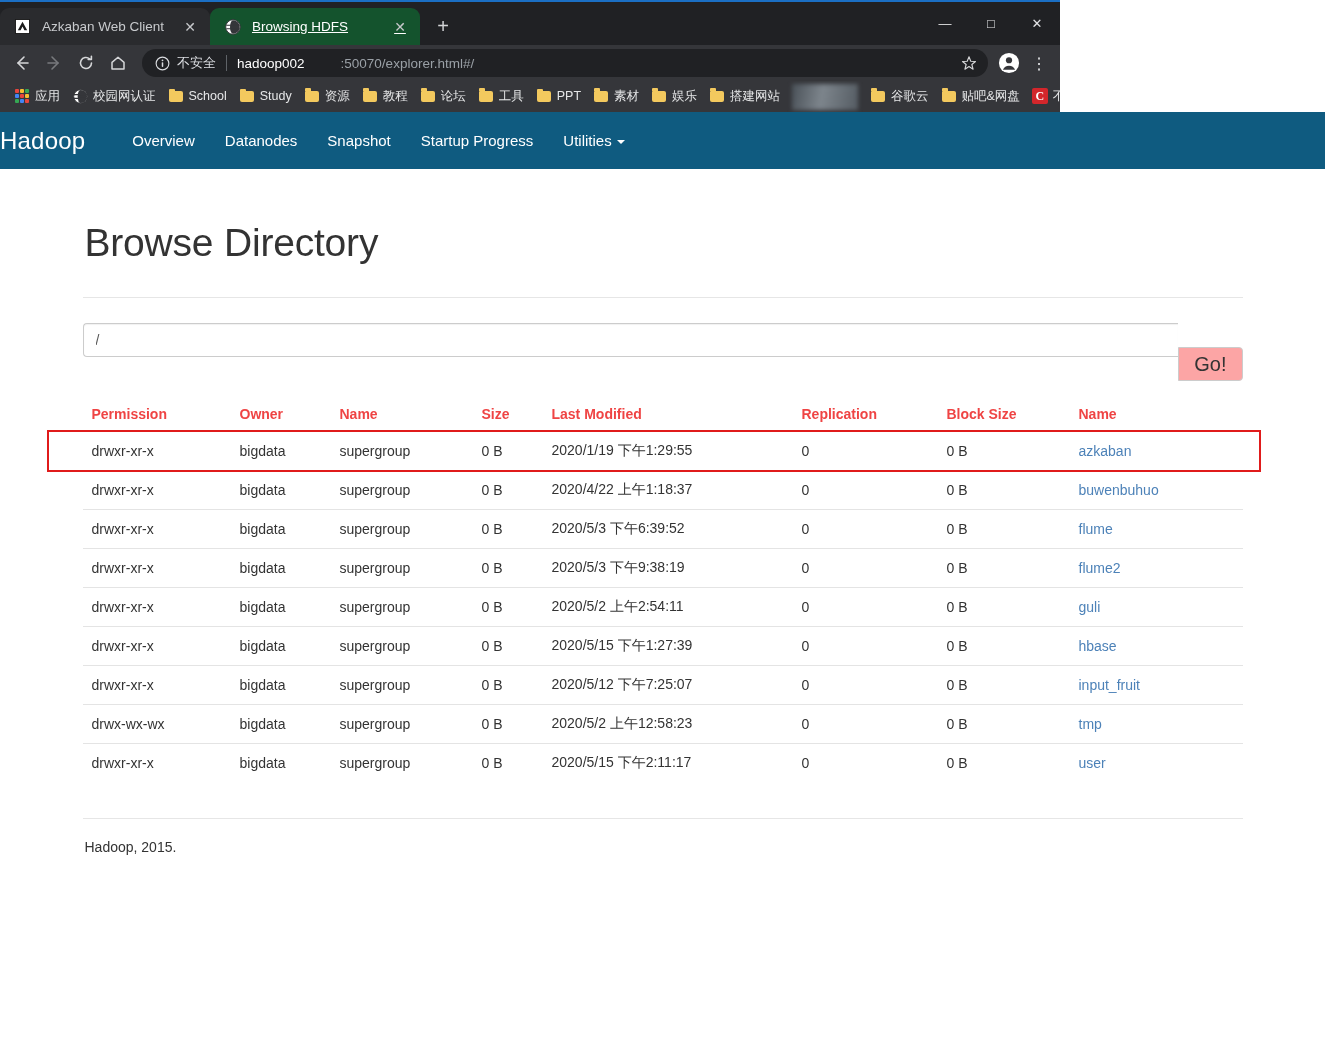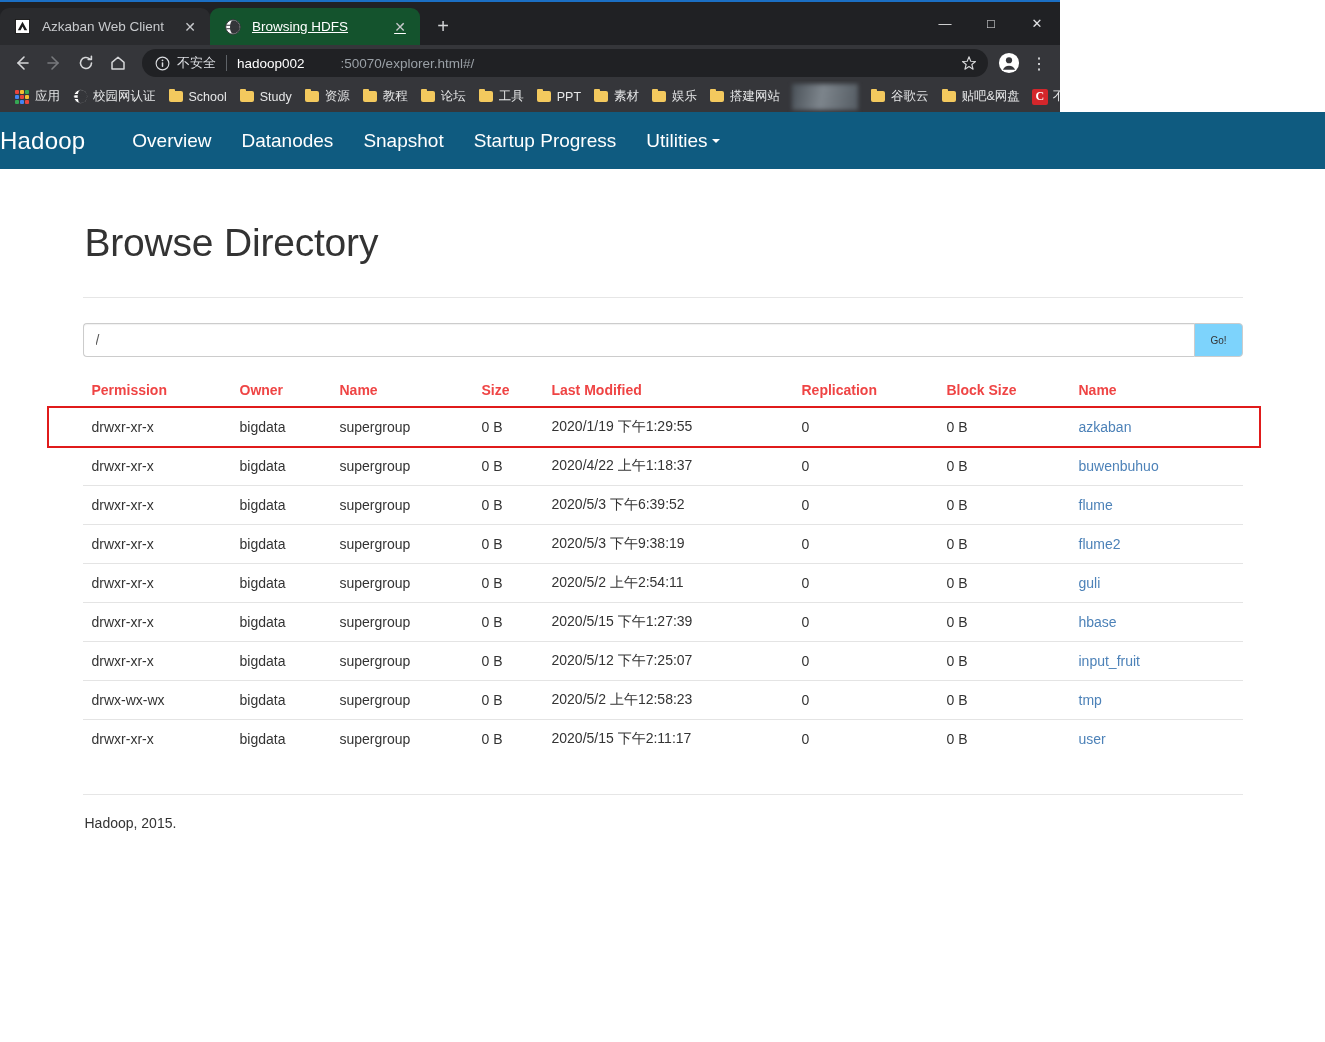--- a/index.html
+++ b/index.html
@@ -123,21 +123,21 @@
     height: 31px;
     background: #35363a;
     display: flex;
     align-items: center;
     padding: 0 8px;
     font-size: 12.5px;
     color: #e6e7e8;
     overflow: hidden;
   }
   .bm {
-    display: flex; align-items: center;
+    display: flex; align-items: flex-start;
     padding: 3px 6px;
     white-space: nowrap;
     flex: 0 0 auto;
     max-width: 170px;
   }
   .bm .bmicon {
     width: 16px; height: 16px; flex: 0 0 16px;
     margin-right: 5px;
     display: flex; align-items: center; justify-content: center;
   }
@@ -184,21 +184,21 @@
     align-items: center;
     color: #ffffff;
   }
   .hadoop-brand {
     font-size: 24px;
     color: #ffffff;
     margin-right: 32px;
     letter-spacing: .2px;
   }
   .hadoop-nav .navitem {
-    font-size: 19px;
+    font-size: 15px;
     color: #ffffff;
     padding: 0 15px;
     white-space: nowrap;
   }
   .caret {
     display: inline-block;
     width: 0; height: 0;
     margin-left: 5px;
     vertical-align: middle;
     border-left: 4px solid transparent;
@@ -240,24 +240,25 @@
     font-family: "Liberation Sans", sans-serif;
     outline: none;
     box-shadow: inset 0 1px 1px rgba(0,0,0,.06);
   }
   .go-btn {
     flex: 0 0 auto;
     height: 34px;
     padding: 0 15px;
     border: 1px solid #cccccc;
     border-radius: 0 4px 4px 0;
-    background: #7dd3fc;
-    font-size: 10px;
+    background: #fca5a5;
+    font-size: 20px;
     color: #333333;
     font-family: "Liberation Sans", sans-serif;
+    margin-top: 24px;
   }
 
   table.fs-table {
     width: 100%;
     border-collapse: collapse;
     margin-top: 17px;
     font-size: 14px;
   }
   table.fs-table th {
     text-align: left;

